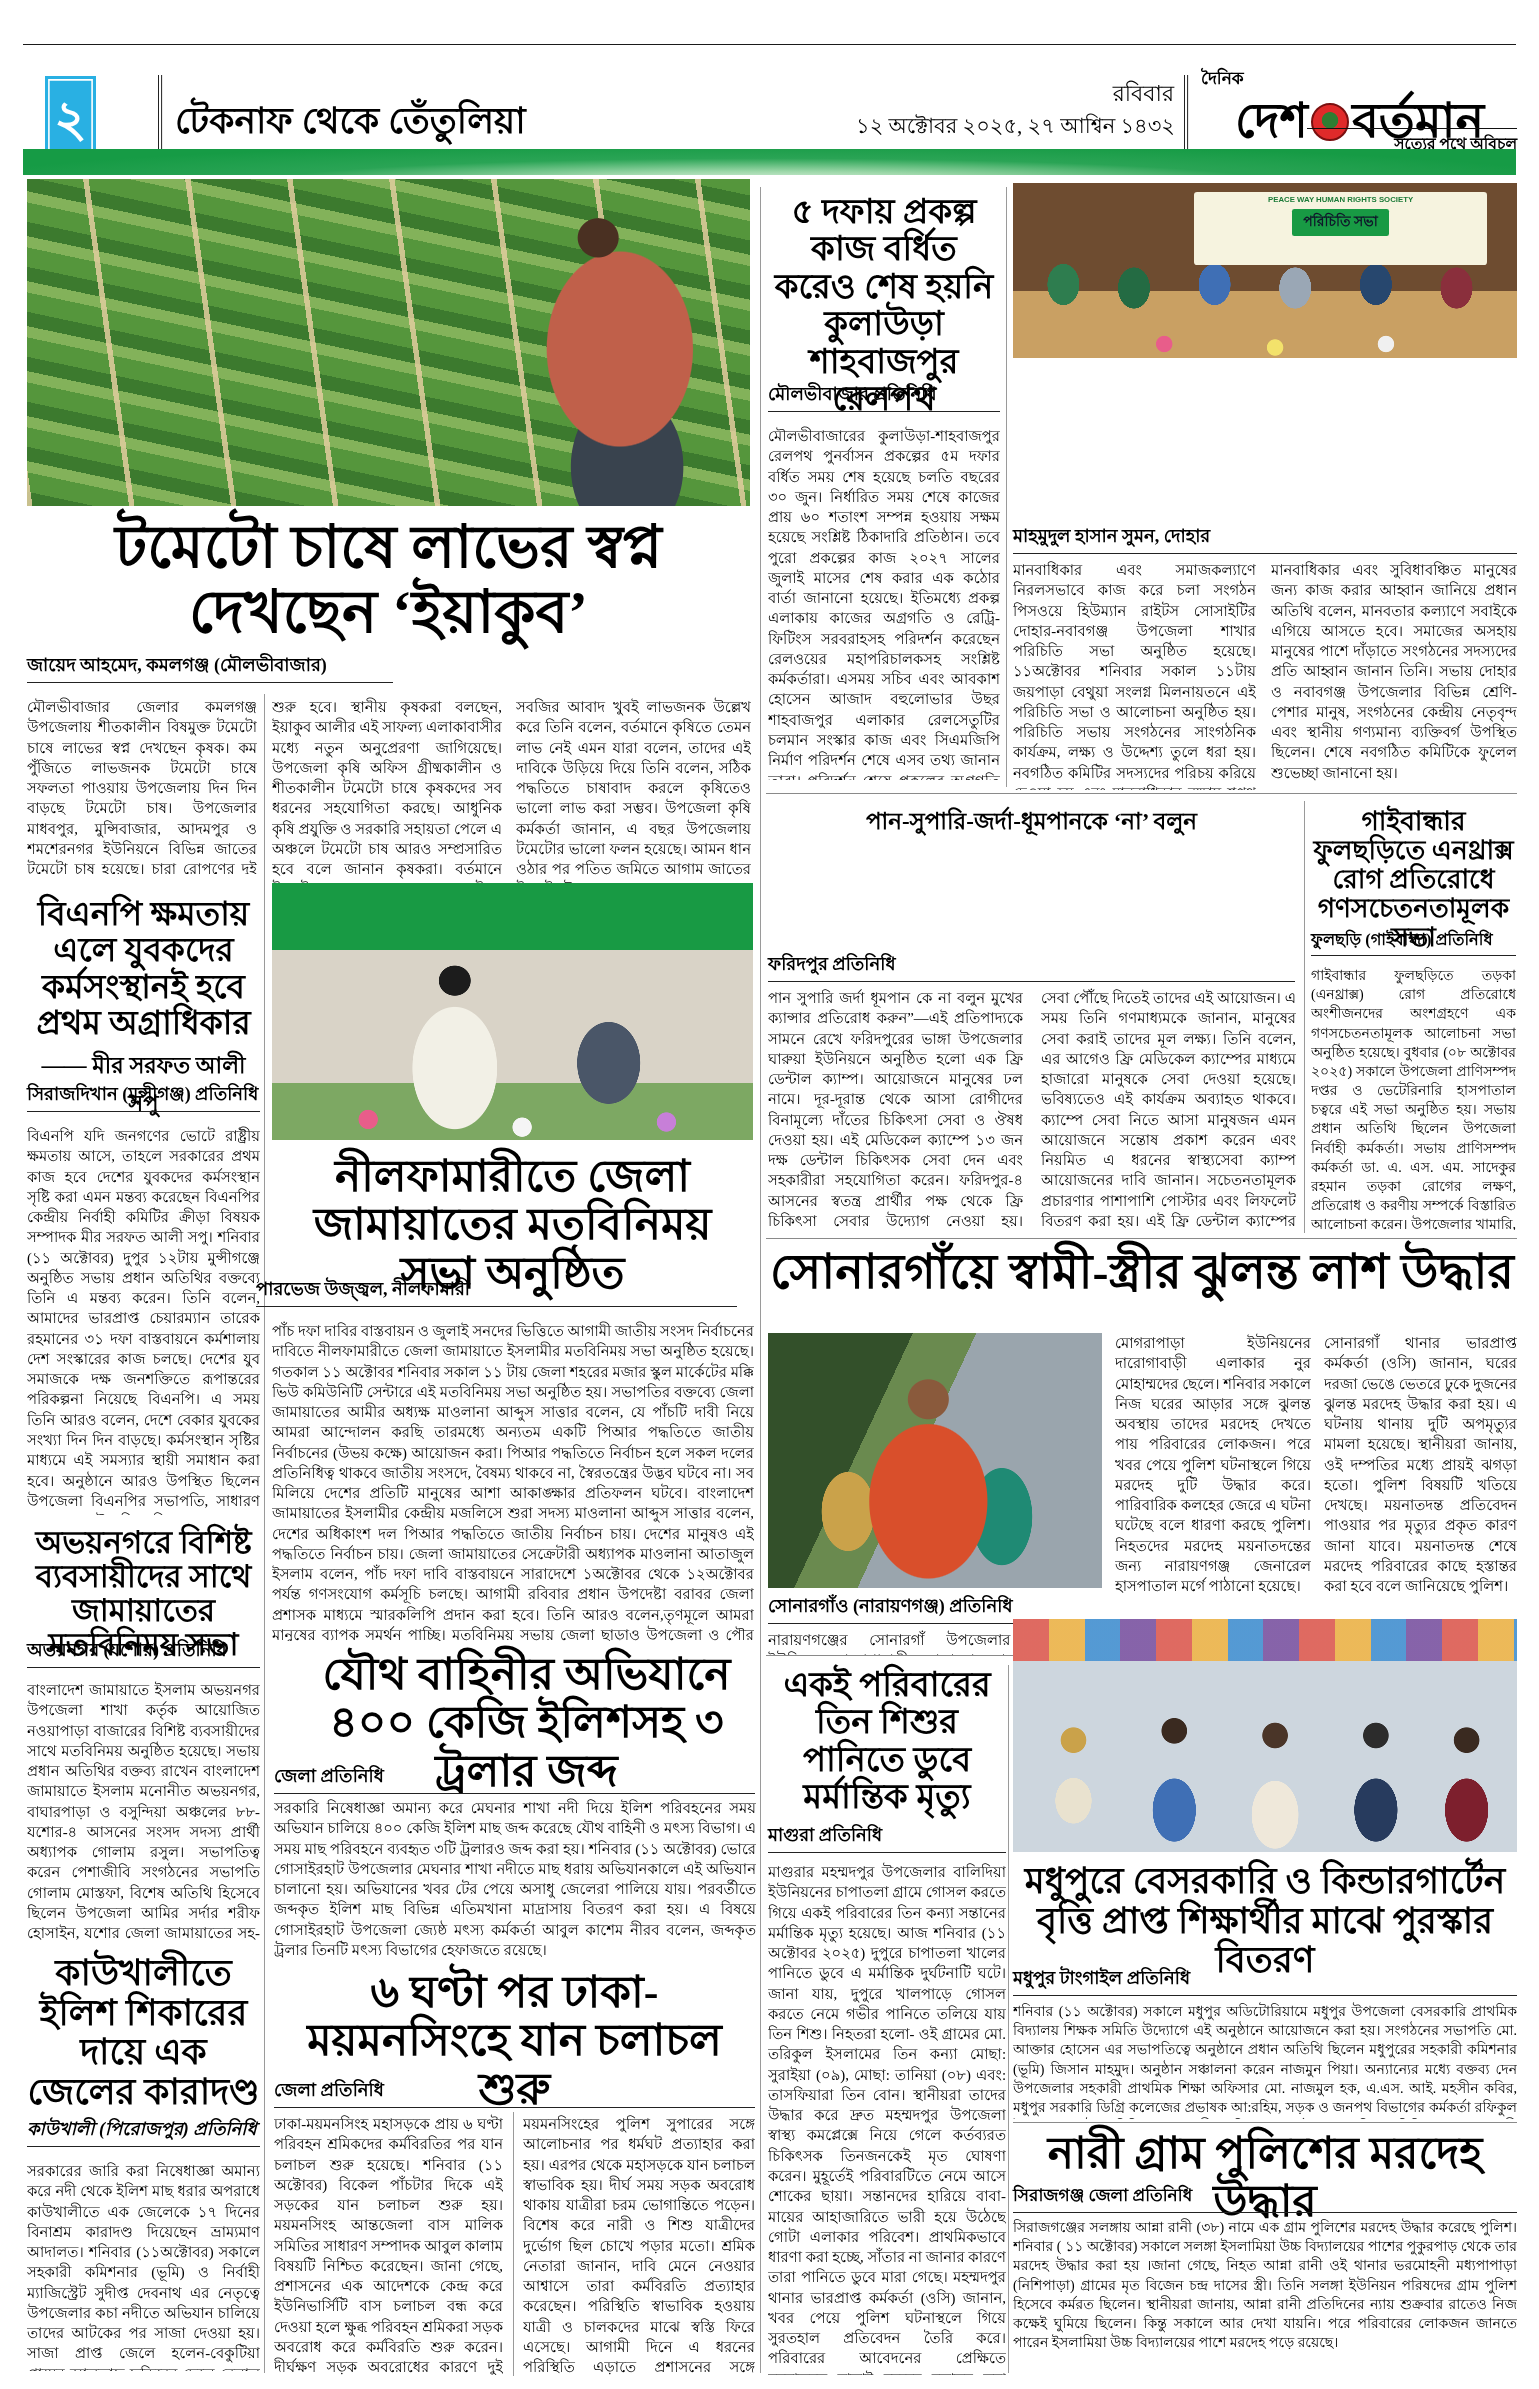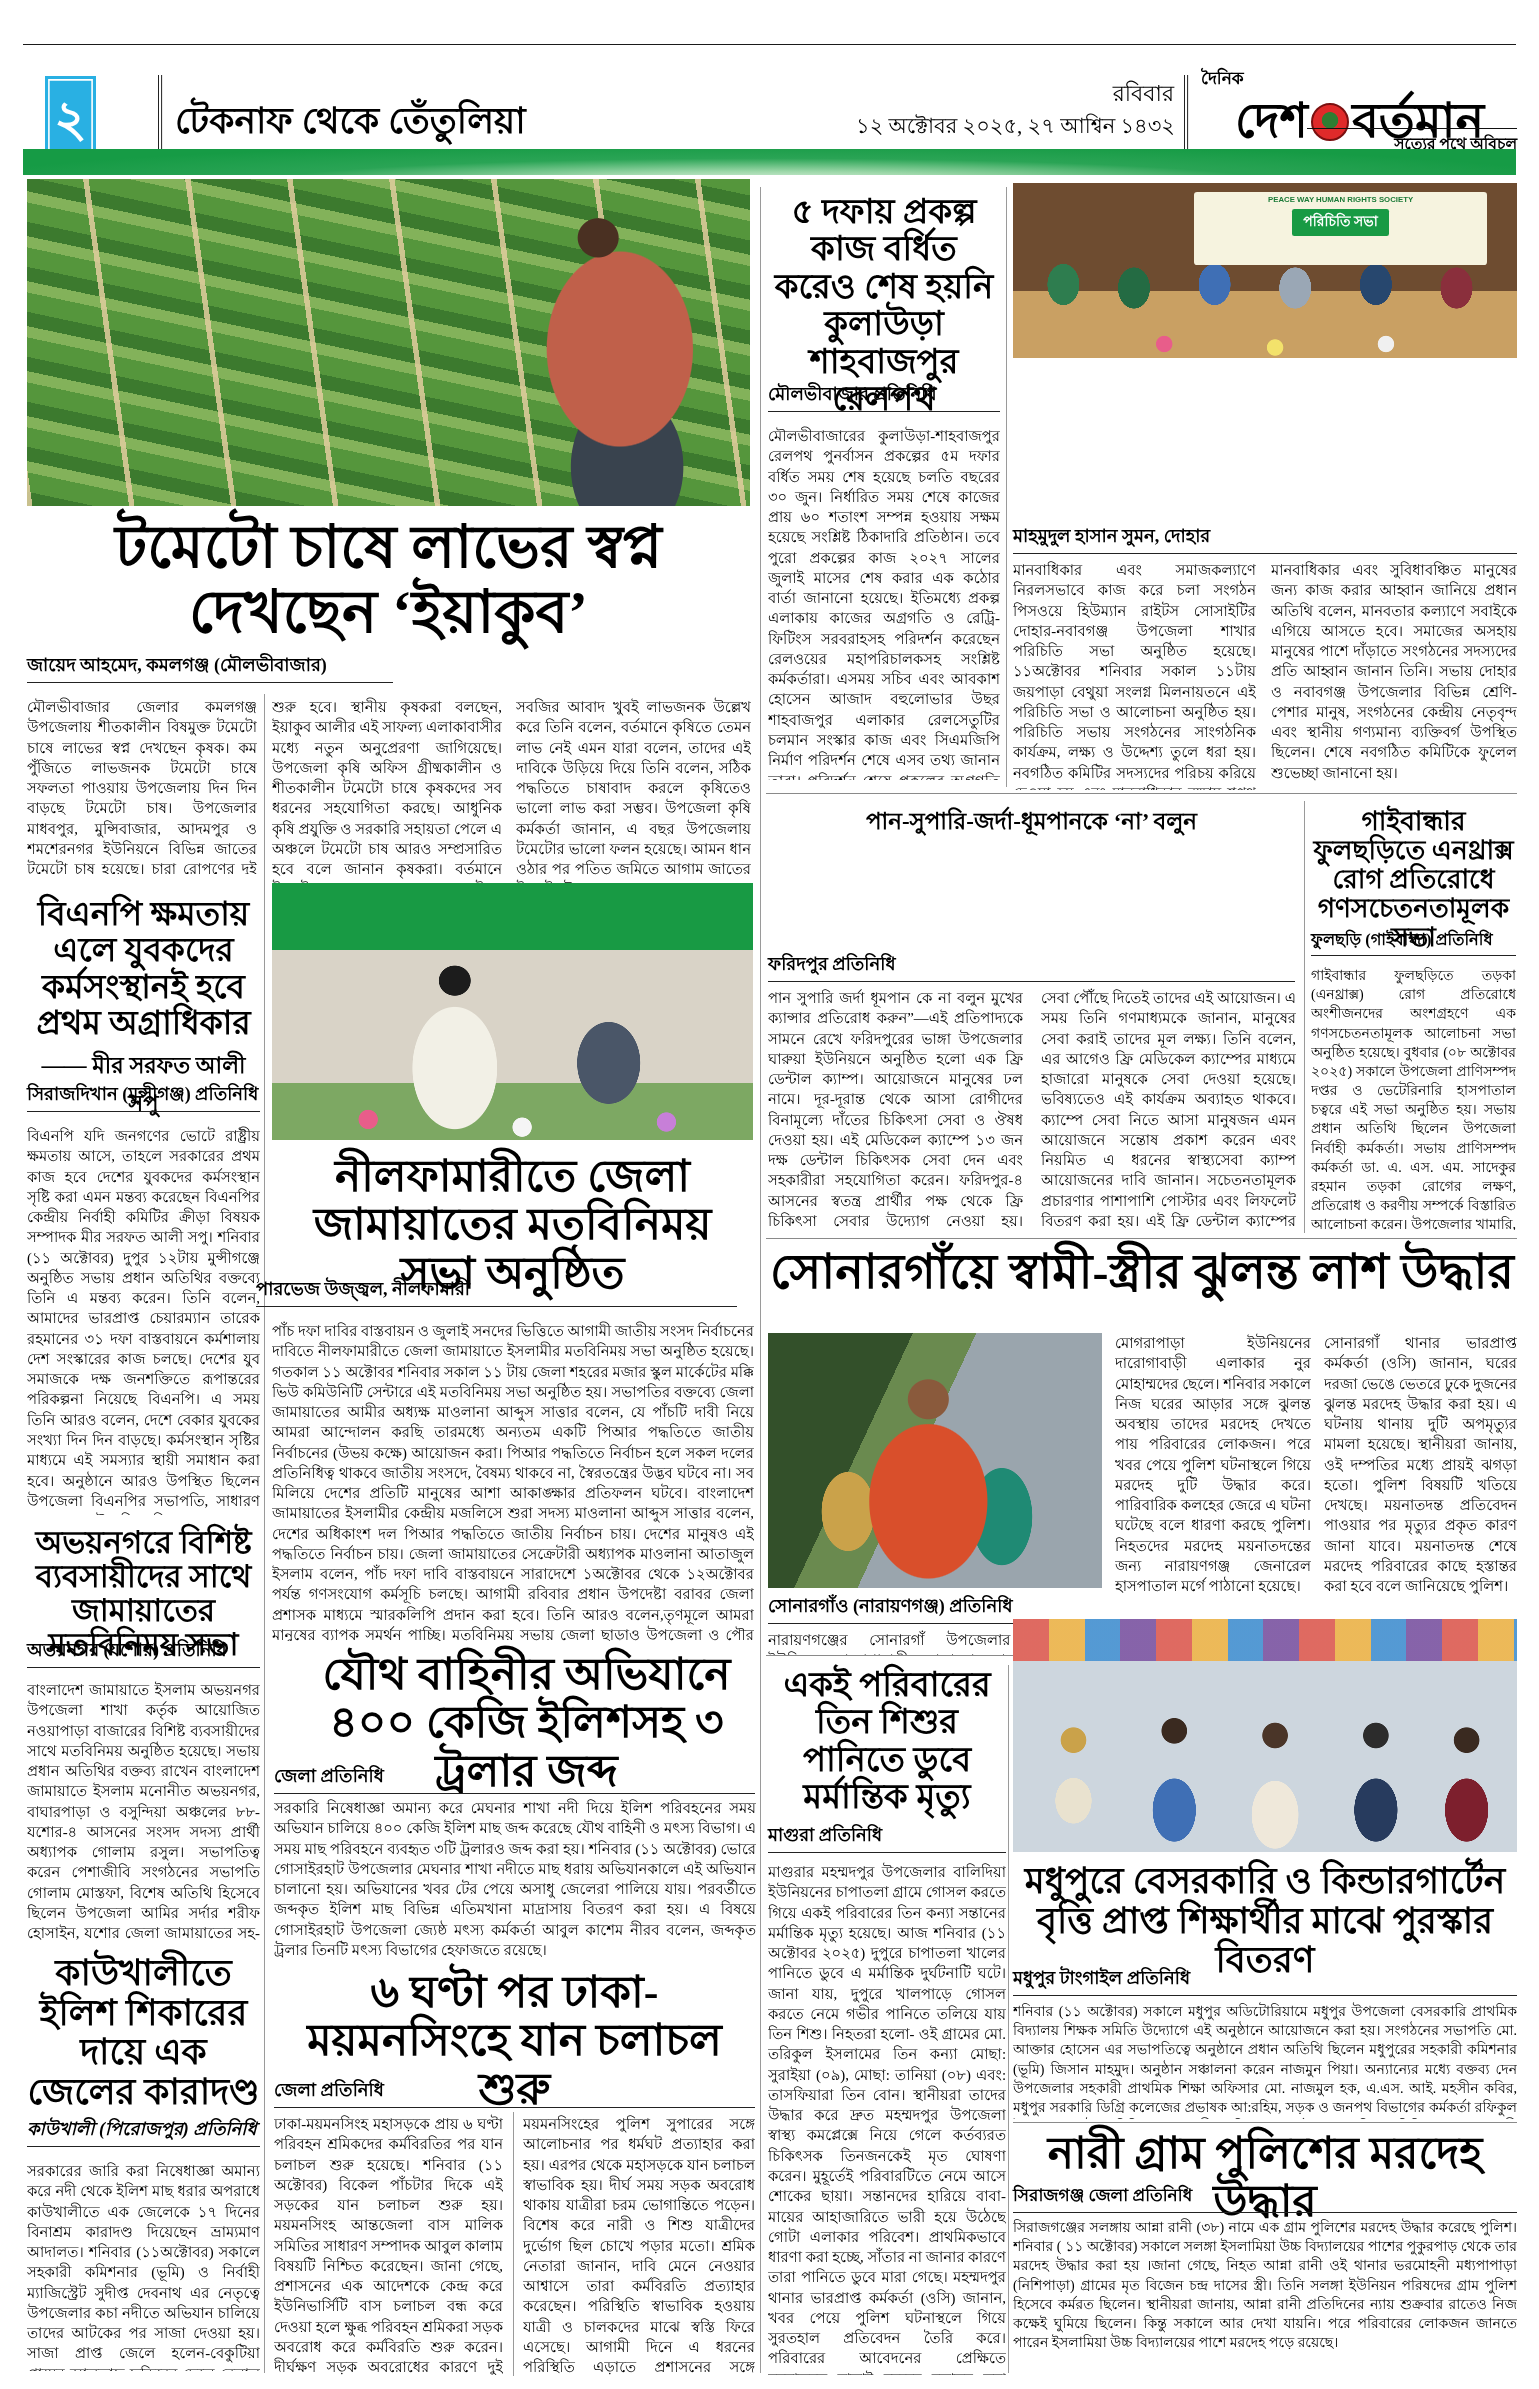--- a/index.html
+++ b/index.html
@@ -19,21 +19,21 @@
            font-size:50px;font-weight:bold;box-shadow:inset 0 0 0 3.1px #29b0e3, inset 0 0 0 4.7px #fff;}
   .dblsep{width:0;border-left:1.6px solid #222;box-shadow:3.1px 0 0 0 #222;}
   .brand{font-weight:bold;white-space:nowrap;}
   .branddot{display:inline-block;width:34px;height:34px;border-radius:50%;
             background:radial-gradient(circle at 50% 45%, #2e7d32 0 7.8px, #e02a2a 8.6px 100%);
             border:2.3px solid #7a1010;vertical-align:middle;margin:0 3.1px 7.8px 3.1px;}
   .tagline{border-top:1.6px solid #111;text-align:right;font-size:15.6px;padding-top:3.1px;font-weight:bold;}
   .greenbar{background:radial-gradient(ellipse 55% 160% at 50% 135%, #f4fbf4 0%, #9ed8aa 30%, #2aa455 62%, #169b45 100%);}
   .bannerbox{position:absolute;background:#f6f3df;border-radius:3.1px;text-align:center;overflow:hidden;}
   .bannerorg{color:#1c7a38;font-size:7.8px;font-weight:bold;font-family:"Liberation Sans",sans-serif;line-height:1.2;padding-top:3.1px;}
-  .bannertitle{display:inline-block;background:#189a44;color:#ffffff;font-size:14px;font-weight:bold;
+  .bannertitle{display:inline-block;background:#189a44;color:#0f172a;font-size:14px;font-weight:bold;
                padding:1.6px 11px;border-radius:2.3px;margin-top:4.7px;}
   .photostrip{position:absolute;left:0;top:0;right:0;height:18%;
               background:repeating-linear-gradient(90deg,#e2574b 0 36px,#f2b441 36px 72px,#3f8fd2 72px 107px,#7a4fa0 107px 143px);opacity:.85;}
 </style>
 </head>
 <body>
 
 <div class="page">
 
   <div class="abs topline" style="left:23px;top:44px;width:1493px;"></div>

